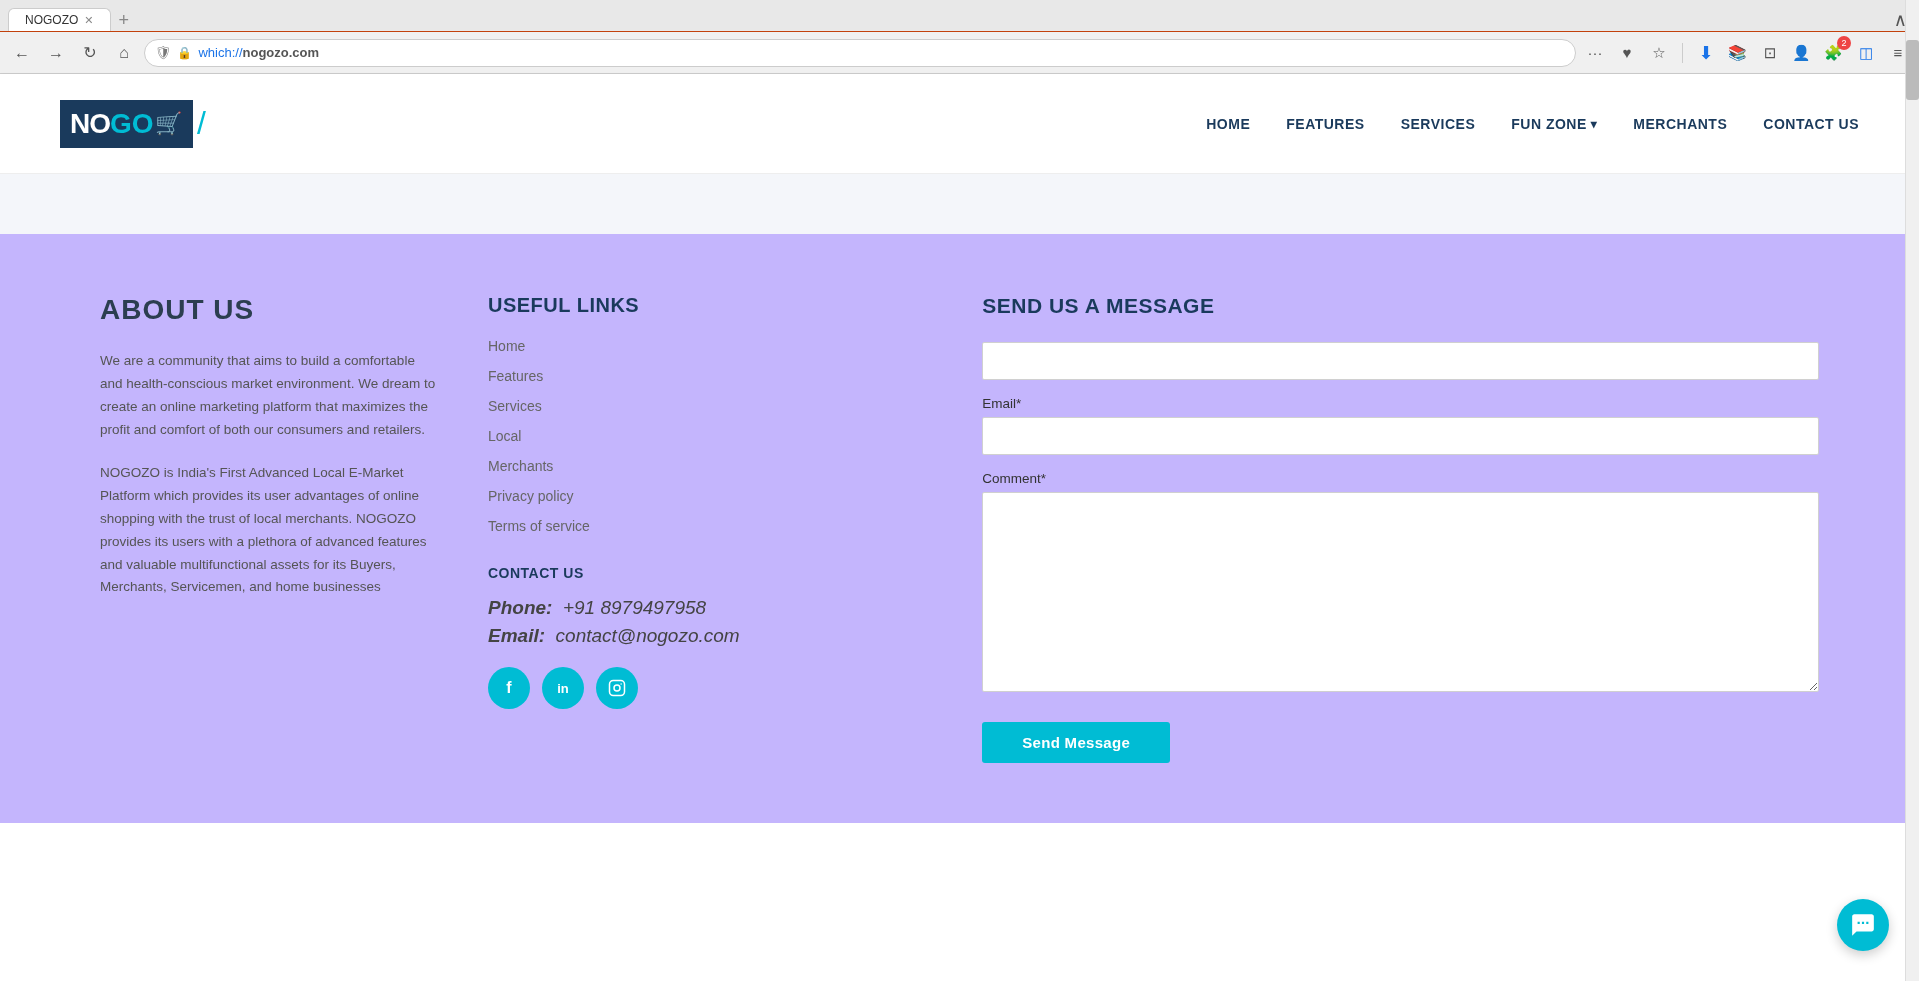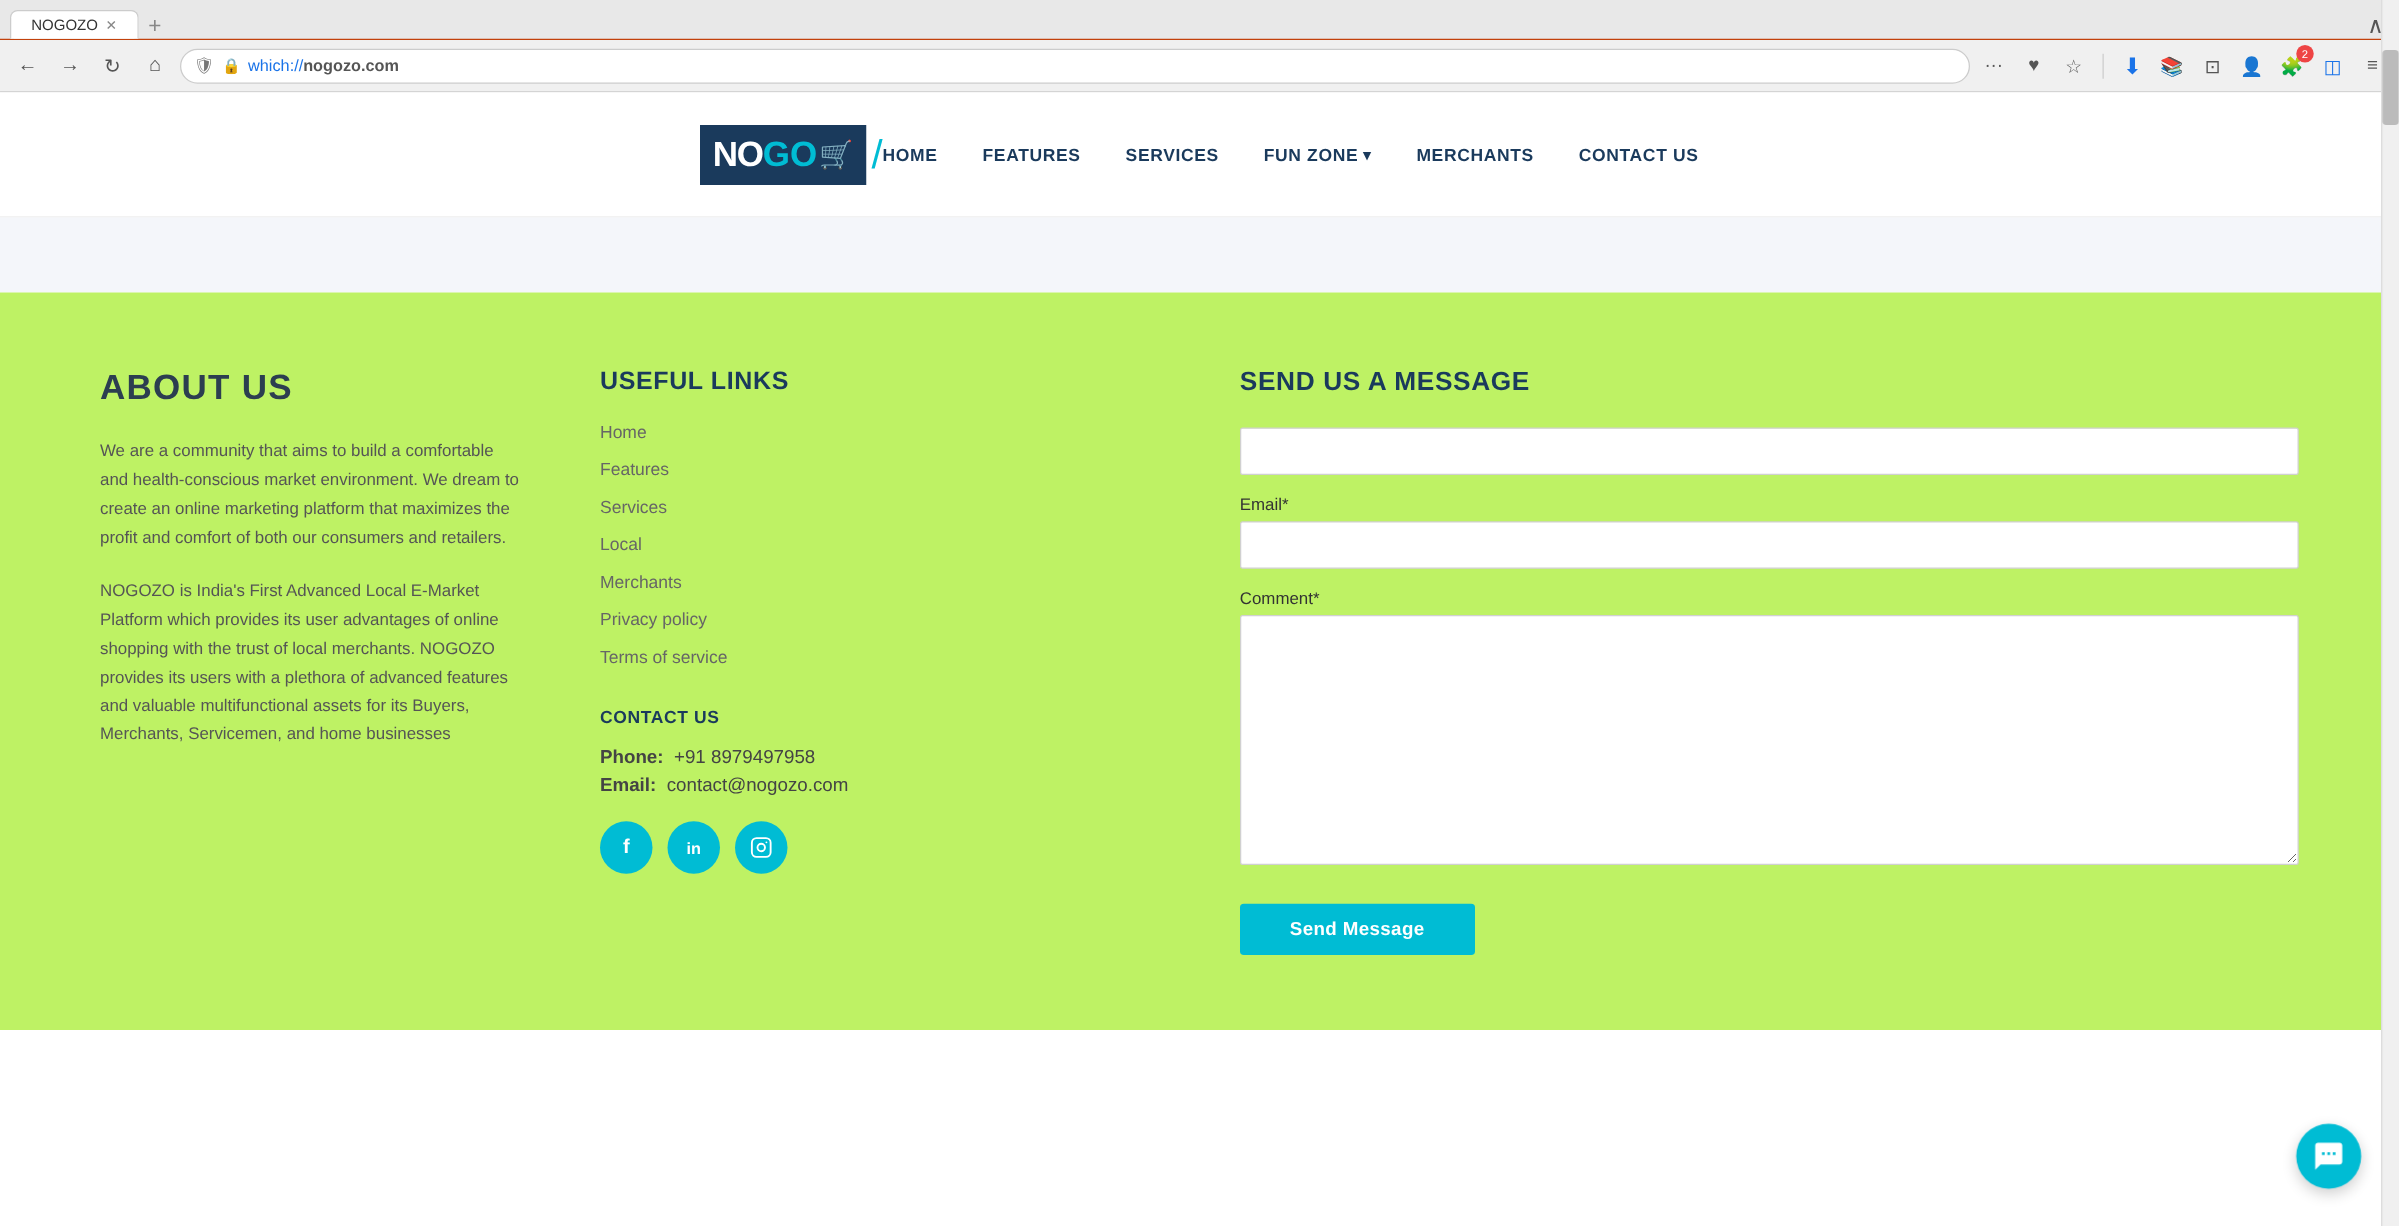--- a/index.html
+++ b/index.html
@@ -88,21 +88,21 @@
     
     .website { background: #fff; }
 
     
     .site-header {
       background: #fff;
       border-bottom: 1px solid #eee;
       padding: 0 60px;
       display: flex;
       align-items: center;
-      justify-content: center;
+      justify-content: space-between;
       height: 100px;
       box-shadow: 0 1px 4px rgba(0,0,0,0.05);
     }
     .logo {
       display: flex; align-items: center;
     }
     .logo-box {
       background: #1a3a5c;
       padding: 8px 10px;
       display: flex; align-items: center;
@@ -152,24 +152,24 @@
     }
 
     
     .hero-gap {
       background: #f4f6fa;
       height: 60px;
     }
 
     
     .footer-section {
-      background: #bef264;
-      padding: 60px 80px 60px;
-      display: flex;
-      gap: 60px;
+      background: #c4b5fd;
+      padding: 60px 100px 60px;
+      display: flex;
+      gap: 48px;
     }
     .footer-about {
       flex: 1.2;
       max-width: 340px;
     }
     .footer-about h2 {
       font-size: 28px;
       font-weight: 800;
       color: #2c3e50;
       margin-bottom: 24px;
@@ -210,23 +210,24 @@
       margin-top: 30px;
     }
     .footer-contact-info h3 {
       font-size: 14px;
       font-weight: 800;
       color: #1a3a5c;
       margin-bottom: 16px;
       letter-spacing: 0.5px;
     }
     .contact-detail {
-      font-size: 15px;
+      font-size: 19px;
       color: #444;
       margin-bottom: 6px;
+      font-style: italic;
     }
     .contact-detail span.label { font-weight: 700; }
 
     .social-icons {
       display: flex;
       gap: 12px;
       margin-top: 20px;
     }
     .social-icon {
       width: 42px; height: 42px;

